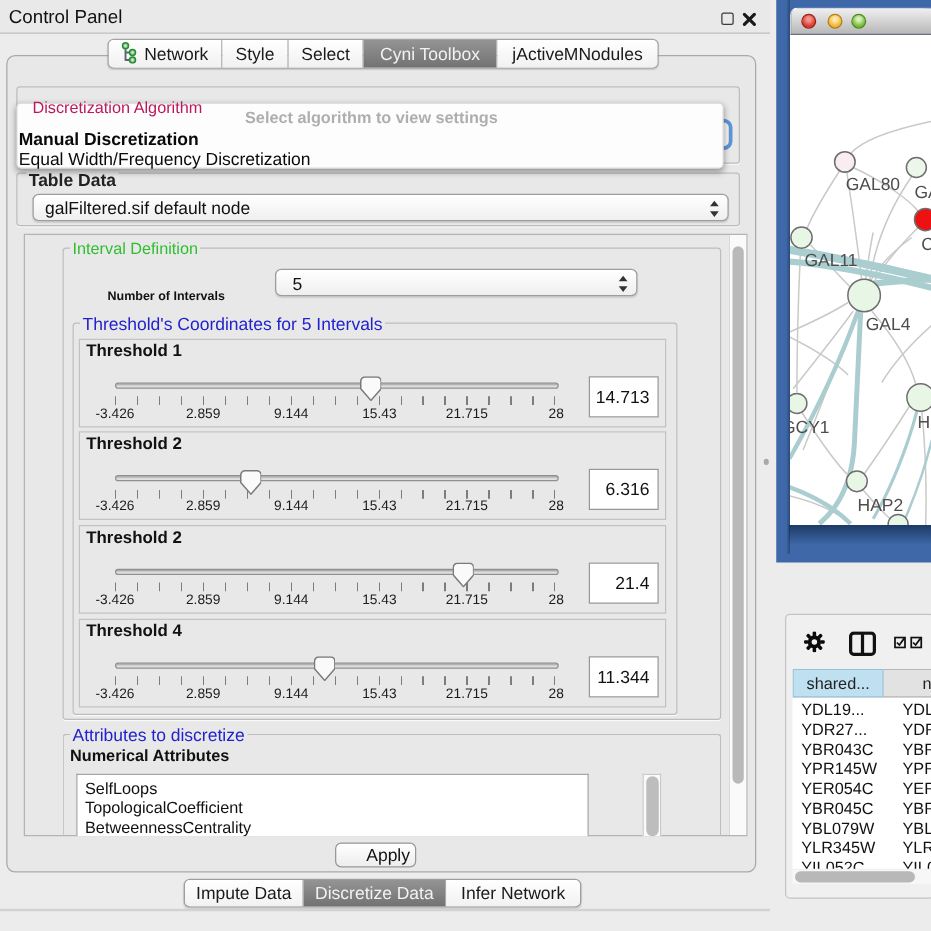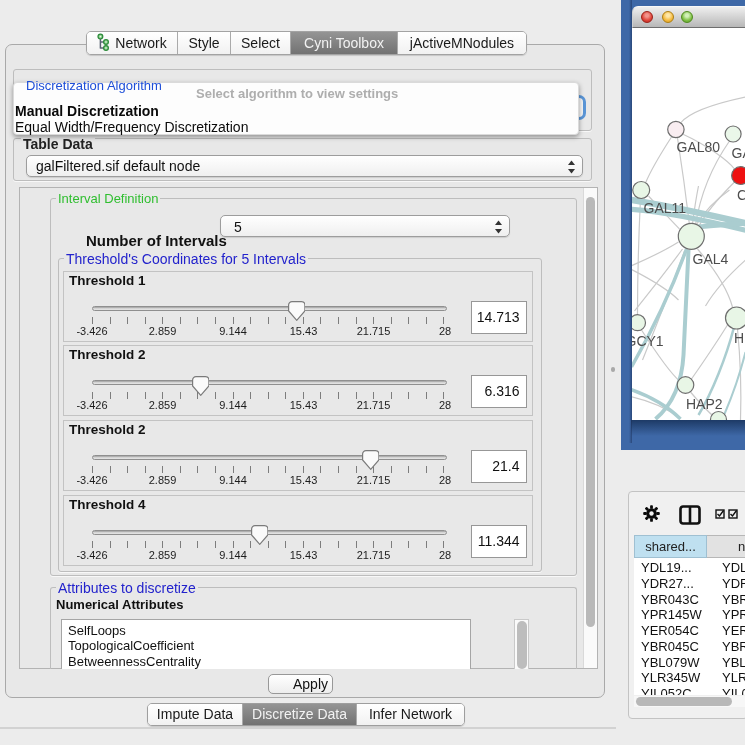--- a/index.html
+++ b/index.html
@@ -19,20 +19,27 @@
 .slab { position:absolute; top:53px; font-size:11px; font-weight:normal; color:#1c1c1c; transform:translateX(-50%); }
 .vbox { position:absolute; left:406.5px; top:29px; width:56px; height:33px; background:#ffffff; border:1px solid #979797; font-size:14px; color:#111; text-align:right; line-height:31px; padding-right:6px; }
 .thumb { position:absolute; top:29.5px; width:17.5px; height:20px; margin-left:-8.75px; }
 </style>
 </head>
 <body>
 <div id="root">
 
   <div class="abs" style="left:0;top:0;width:616px;height:729px;background:#ececec;">
 
+    <div class="abs" style="left:0;top:0;width:616px;height:27px;background:#e9e9e9;border-bottom:1px solid #c0c0c0;">
+      <div class="abs" style="left:7px;top:5px;font-size:15px;color:#111;">Control Panel</div>
+      <div class="abs" style="left:577px;top:10px;width:10px;height:10px;border:1.5px solid #3c3c3c;border-radius:2px;"></div>
+      <svg class="abs" style="left:594px;top:10px;" width="11" height="11" viewBox="0 0 11 11">
+          <path d="M1.5 1.5 L9.5 9.5 M9.5 1.5 L1.5 9.5" stroke="#1a1a1a" stroke-width="2.6" stroke-linecap="round"></path>
+        </svg>
+    </div>
 
     <div class="abs" style="left:5px;top:44px;width:600px;height:654px;background:#e8e8e8;border:1px solid #a9a9a9;border-radius:7px;"></div>
 
     <div class="abs" style="left:86px;top:31px;height:24px;border:1px solid #a3a3a3;border-radius:5px;overflow:hidden;box-shadow:0 1px 1px rgba(0,0,0,.15);white-space:nowrap;font-size:0;">
       <div class="seg" style="width:91px;padding:0;text-align:center;"><svg style="vertical-align:-3px;margin-right:5px;" width="13" height="18" viewBox="0 0 13 18">
             <g stroke="#5a6472" stroke-width="1.5" fill="none">
               <line x1="3.4" y1="5" x2="3.4" y2="15.5"></line>
               <line x1="3.4" y1="9" x2="8.6" y2="9"></line>
               <line x1="3.4" y1="15" x2="8.6" y2="15"></line>
             </g>
@@ -53,38 +60,38 @@
 
     <div class="abs" style="left:546px;top:95px;width:40px;height:25px;border:3px solid #5a95d6;border-radius:7px;background:#f4f4f4;"></div>
 
     <div class="abs etched" style="left:13px;top:138px;width:579px;height:43px;"></div>
     <div class="gtitle" style="left:21px;top:136px;font-weight:bold;font-size:14px;color:#222;">Table Data</div>
 
     <div class="abs" style="left:12.5px;top:82px;width:566px;height:53px;background:#fdfdfd;border:1px solid #dadada;border-radius:4px;box-shadow:0 2px 5px rgba(0,0,0,.38);z-index:5;"></div>
     <div class="abs" style="left:196px;top:86px;font-size:13px;font-weight:bold;color:#aeaeae;z-index:6;">Select algorithm to view settings</div>
     <div class="abs" style="left:15px;top:103px;font-size:14px;font-weight:bold;color:#0a0a0a;z-index:6;">Manual Discretization</div>
     <div class="abs" style="left:15px;top:119px;font-size:14px;color:#0a0a0a;z-index:6;">Equal Width/Frequency Discretization</div>
-    <div class="abs" style="left:26px;top:78px;font-size:13px;color:#1d4ed8;z-index:7;">Discretization Algorithm</div>
+    <div class="abs" style="left:26px;top:78px;font-size:13px;color:#be185d;z-index:7;">Discretization Algorithm</div>
     <div class="combo" style="left:26px;top:155px;width:557px;height:22px;">
       <span style="position:absolute;left:9px;top:1.5px;">galFiltered.sif default node</span>
       <svg style="position:absolute;right:6px;top:4px;" width="9" height="14" viewBox="0 0 9 14">
           <path d="M4.5 0.5 L8 5 H1 Z" fill="#333"></path>
           <path d="M4.5 13.5 L8 9 H1 Z" fill="#333"></path>
         </svg>
     </div>
 
     <div class="abs" style="left:19px;top:187px;width:579px;height:482px;background:#e8e8e8;border:1px solid #b3b3b3;"></div>
 
     <div class="abs" style="left:583px;top:188px;width:14px;height:480px;background:#fafafa;border-left:1px solid #d9d9d9;"></div>
     <div class="abs" style="left:585.5px;top:197px;width:9px;height:430px;background:#b9b9b9;border-radius:5px;"></div>
 
     <div class="abs etched" style="left:50px;top:198px;width:527px;height:378px;"></div>
     <div class="gtitle" style="left:56px;top:191px;color:#2fbe2f;">Interval Definition</div>
 
-    <div class="abs" style="left:86px;top:232px;font-size:15px;font-weight:bold;color:#111;text-align:right;">Number of Intervals</div>
+    <div class="abs" style="left:86px;top:232px;font-size:10px;font-weight:bold;color:#111;text-align:right;">Number of Intervals</div>
     <div class="combo" style="left:220px;top:215px;width:290px;height:22px;">
       <span style="position:absolute;left:13px;top:3px;">5</span>
       <svg style="position:absolute;right:6px;top:4px;" width="9" height="14" viewBox="0 0 9 14">
           <path d="M4.5 0.5 L8 5 H1 Z" fill="#333"></path>
           <path d="M4.5 13.5 L8 9 H1 Z" fill="#333"></path>
         </svg>
     </div>
 
     <div class="abs etched" style="left:58px;top:258px;width:484px;height:314px;"></div>
     <div class="gtitle" style="left:64px;top:251px;font-size:14px;color:#2222cc;">Threshold's Coordinates for 5 Intervals</div>

